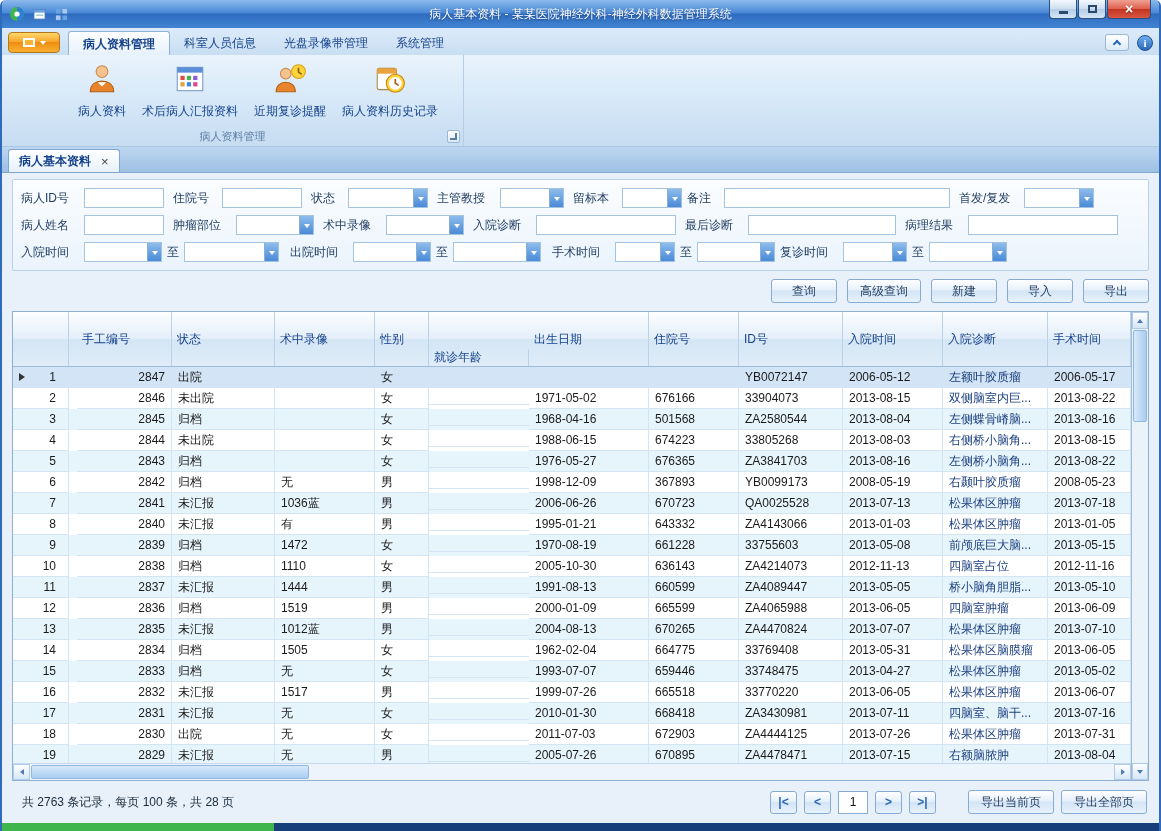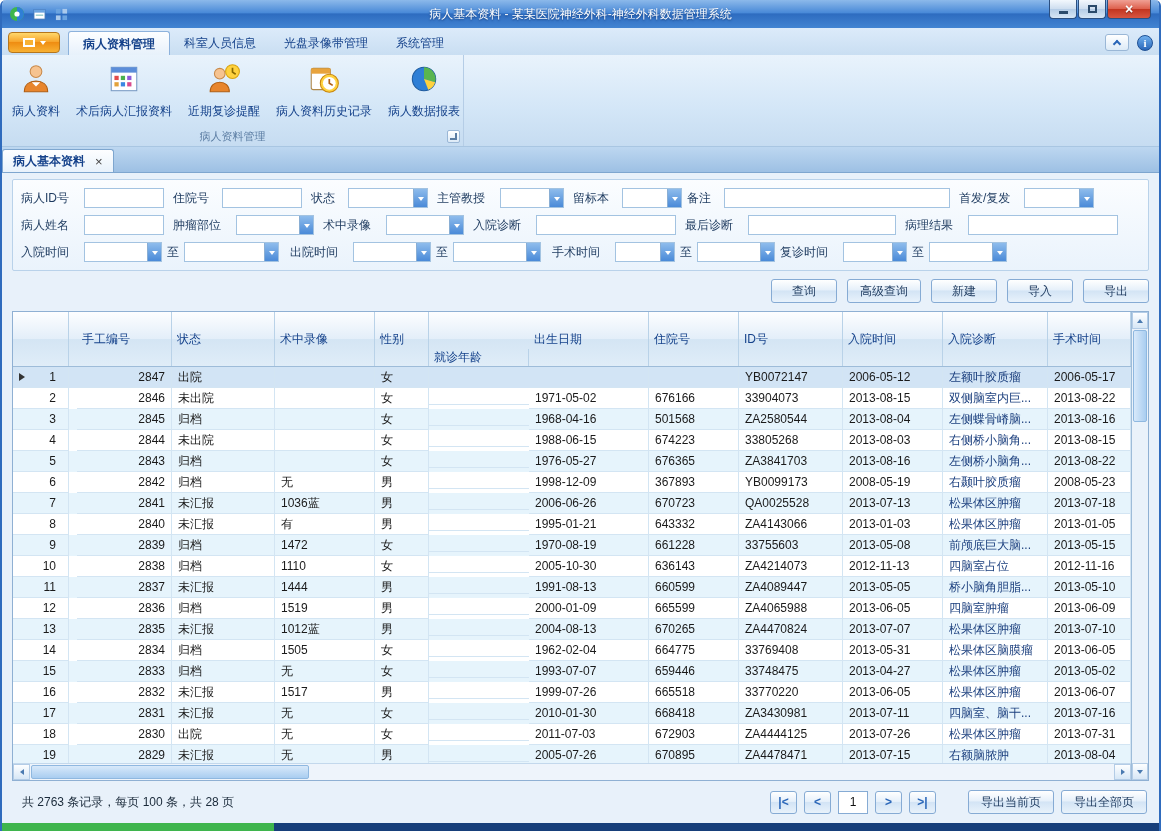--- a/index.html
+++ b/index.html
@@ -43,33 +43,33 @@
   .chev-up { width: 6px; height: 6px; border-left: 2px solid #2a66b8; border-top: 2px solid #2a66b8;
     transform: rotate(45deg); margin-top: 3px; }
   .info-circle { width: 16px; height: 16px; border-radius: 50%; background: linear-gradient(180deg,#6fb0ef,#2a66b8);
     color: #fff; font-weight: bold; font-size: 11px; display: flex; align-items: center; justify-content: center;
     border: 1px solid #1d4f94; font-family: "Liberation Serif", serif; }
 
   
   .ribbon-body { height: 92px; flex: 0 0 92px; background: linear-gradient(180deg,#e9f3fc,#d3e6f7 60%,#c6dcf1);
     border-bottom: 1px solid #a9c6e2; display: flex; }
   .rgroup { width: 462px; display: flex; flex-direction: column; border-right: 1px solid #b5cde6; }
-  .rgroup-buttons { flex: 1; display: flex; padding: 3px 2px 0; }
+  .rgroup-buttons { flex: 1; display: flex; padding: 3px 17px 0; justify-content: flex-end; }
   .rbtn { display: flex; flex-direction: column; align-items: center; padding: 4px 8px 2px; border-radius: 3px; color: #15428b; }
   .rbtn svg { width: 34px; height: 34px; }
   .rbtn-label { margin-top: 4px; white-space: nowrap; }
   .rgroup-caption { height: 18px; position: relative; text-align: center; color: #5b7da3; font-size: 11px; line-height: 16px; }
   .launcher { position: absolute; right: 3px; top: 2px; width: 13px; height: 13px; border: 1px solid #9ab7d6;
     border-radius: 2px; background: linear-gradient(180deg,#fff,#dceaf7); }
   .launcher::after { content: ""; position: absolute; right: 2px; bottom: 2px; width: 5px; height: 5px;
     border-right: 2px solid #5b7da3; border-bottom: 2px solid #5b7da3; }
 
   
   .doctab-bar { height: 26px; flex: 0 0 26px; background: linear-gradient(180deg,#bdd7f0,#9dc0e4);
-    border-bottom: 1px solid #7ea6cf; display: flex; align-items: flex-end; }
+    border-bottom: 1px solid #7ea6cf; display: flex; align-items: flex-end; padding-left: 6px; }
   .doctab { height: 23px; background: linear-gradient(180deg,#fdfeff,#e8f2fb); border: 1px solid #7ea6cf;
     border-bottom: none; border-radius: 3px 3px 0 0; padding: 0 10px; display: flex; align-items: center; gap: 10px;
     color: #15428b; font-weight: bold; }
   .doctab-close { color: #444; font-weight: normal; font-size: 13px; }
 
   
   .content { flex: 1; min-height: 0; display: flex; flex-direction: column; gap: 6px;
     background: #e8f1fa; padding: 6px 10px; }
 
   
@@ -264,30 +264,20 @@
             <svg viewBox="0 0 32 32">
                 <rect x="4" y="6" width="18" height="20" rx="2" fill="#fff" stroke="#b0894a"></rect>
                 <rect x="4" y="6" width="18" height="5" fill="#e8a33c"></rect>
                 <circle cx="21" cy="20" r="8.5" fill="#ffd23e" stroke="#c8860f"></circle>
                 <circle cx="21" cy="20" r="6" fill="#fff"></circle>
                 <path d="M21 16v4l3.2 2" stroke="#b05f14" stroke-width="1.6" fill="none"></path>
               </svg>
           </span>
           <span class="rbtn-label">病人资料历史记录</span>
         </div>
-        <div class="rbtn">
-          <span>
-            <svg viewBox="0 0 32 32">
-                <circle cx="16" cy="16" r="11" fill="#2f7fd6" stroke="#1d5a9e"></circle>
-                <path d="M16 16 L16 5 A11 11 0 0 1 26.5 19 Z" fill="#59b54f"></path>
-                <path d="M16 16 L26.5 19 A11 11 0 0 1 20 26.2 Z" fill="#ffd23e"></path>
-              </svg>
-          </span>
-          <span class="rbtn-label">病人数据报表</span>
-        </div>
       </div>
       <div class="rgroup-caption">
         <span>病人资料管理</span>
         <span class="launcher"></span>
       </div>
     </div>
   </div>
 
   <div class="doctab-bar">
     <div class="doctab">

